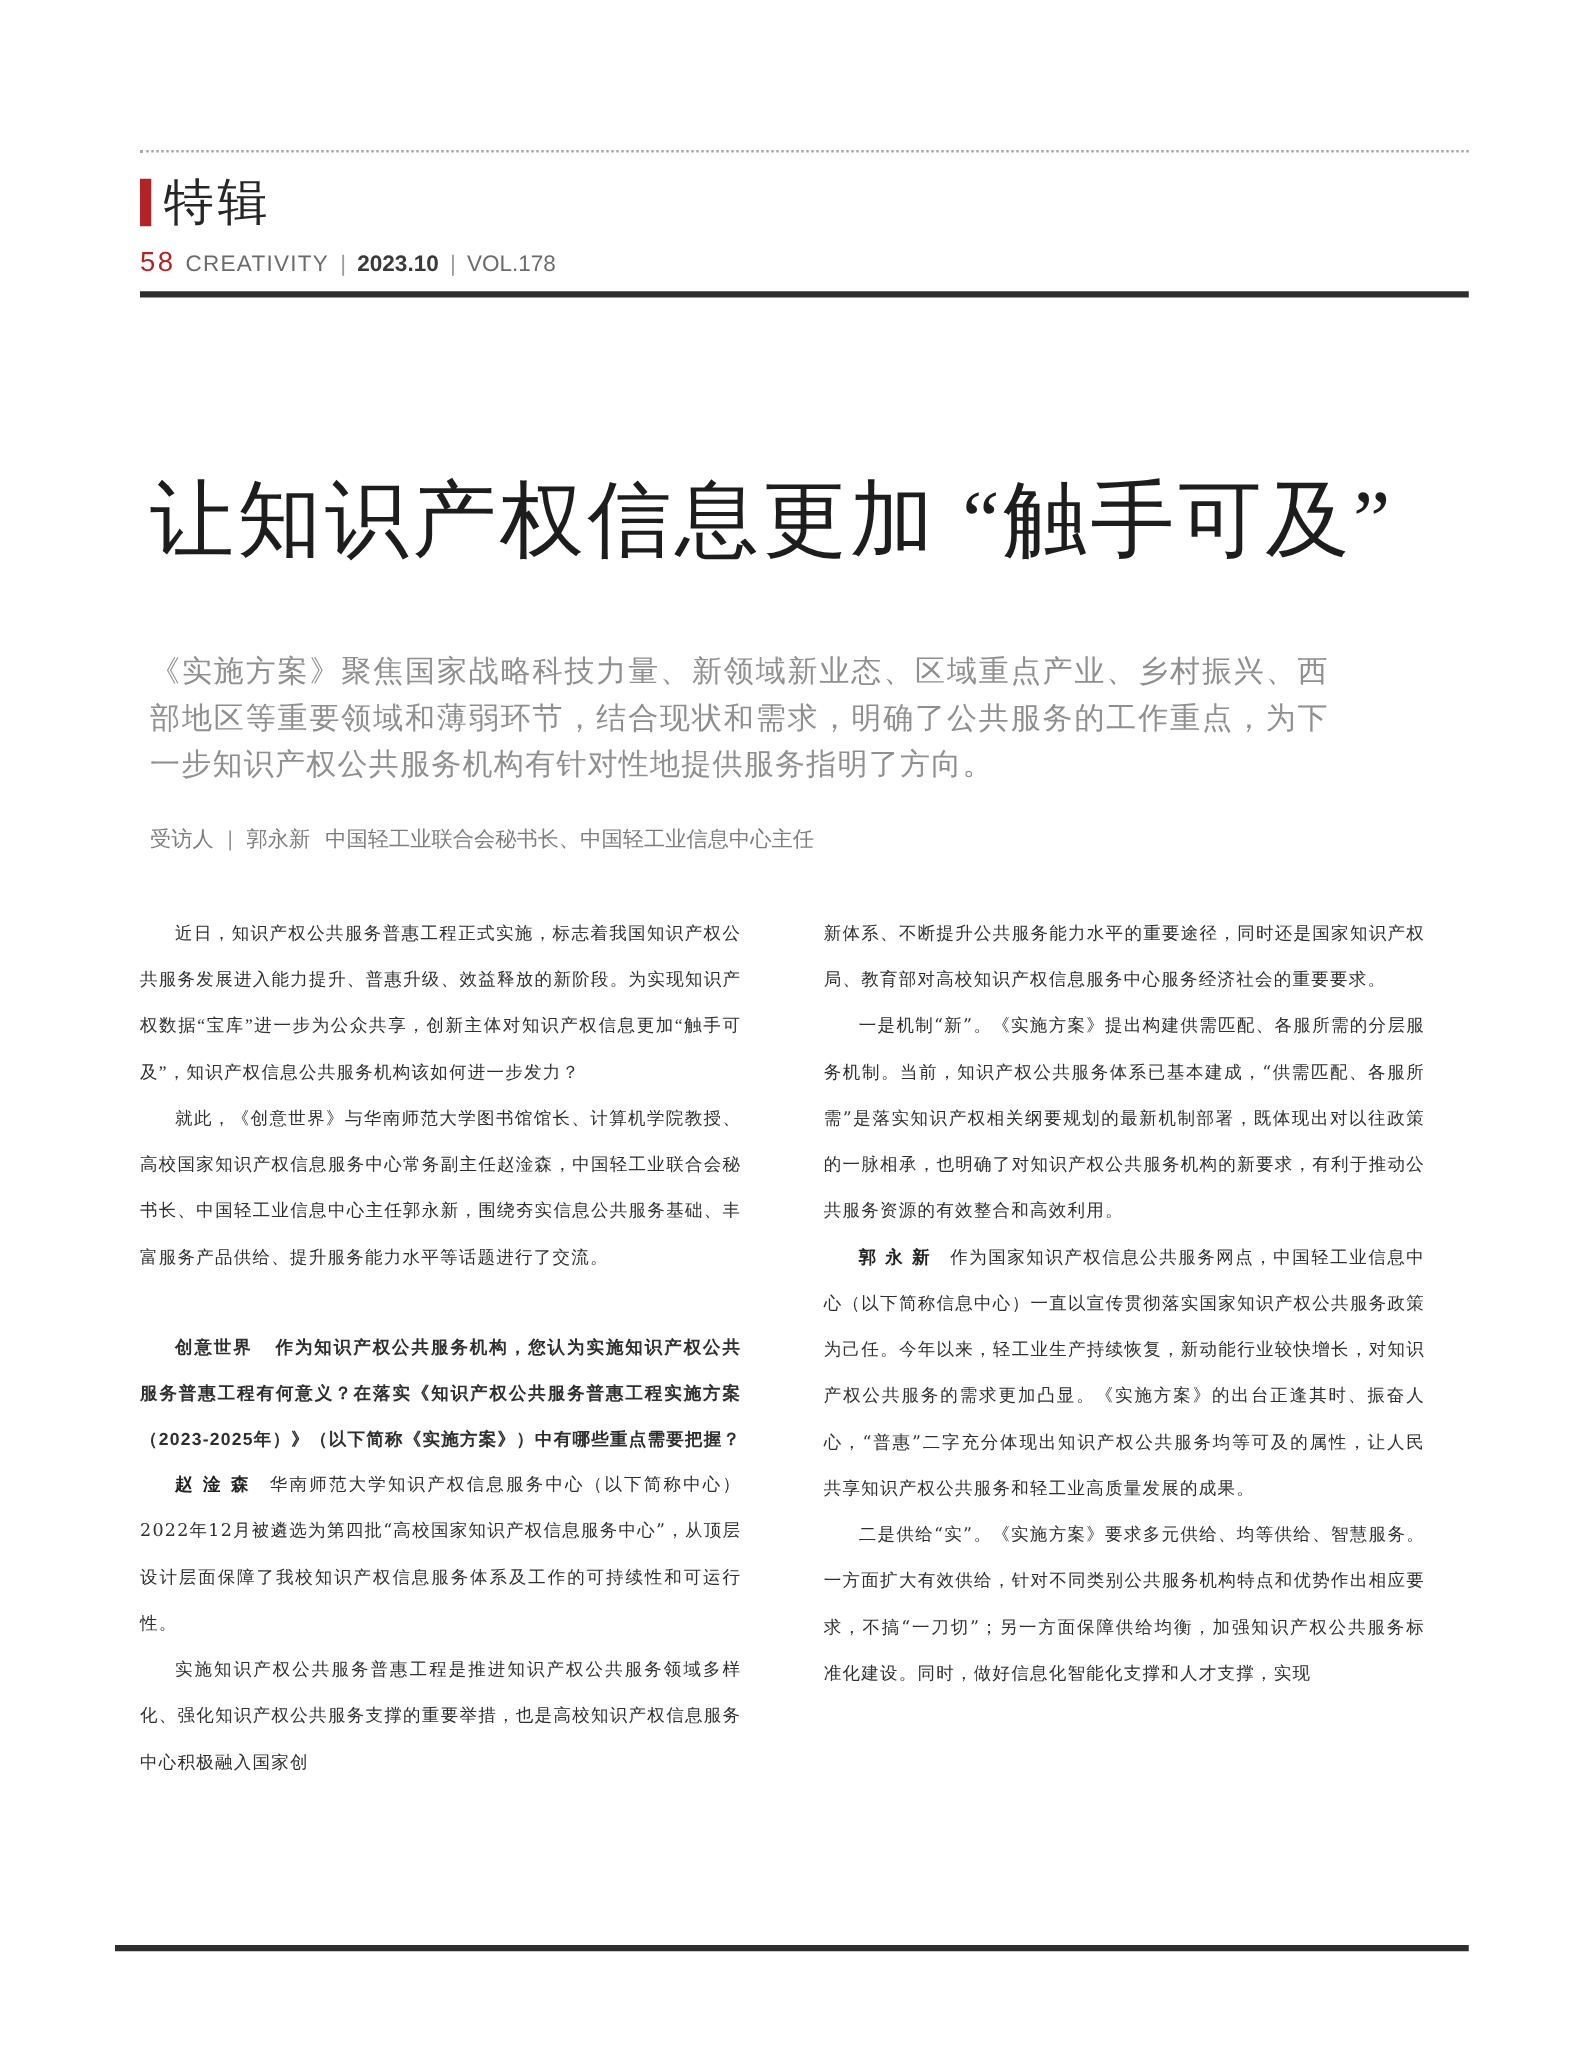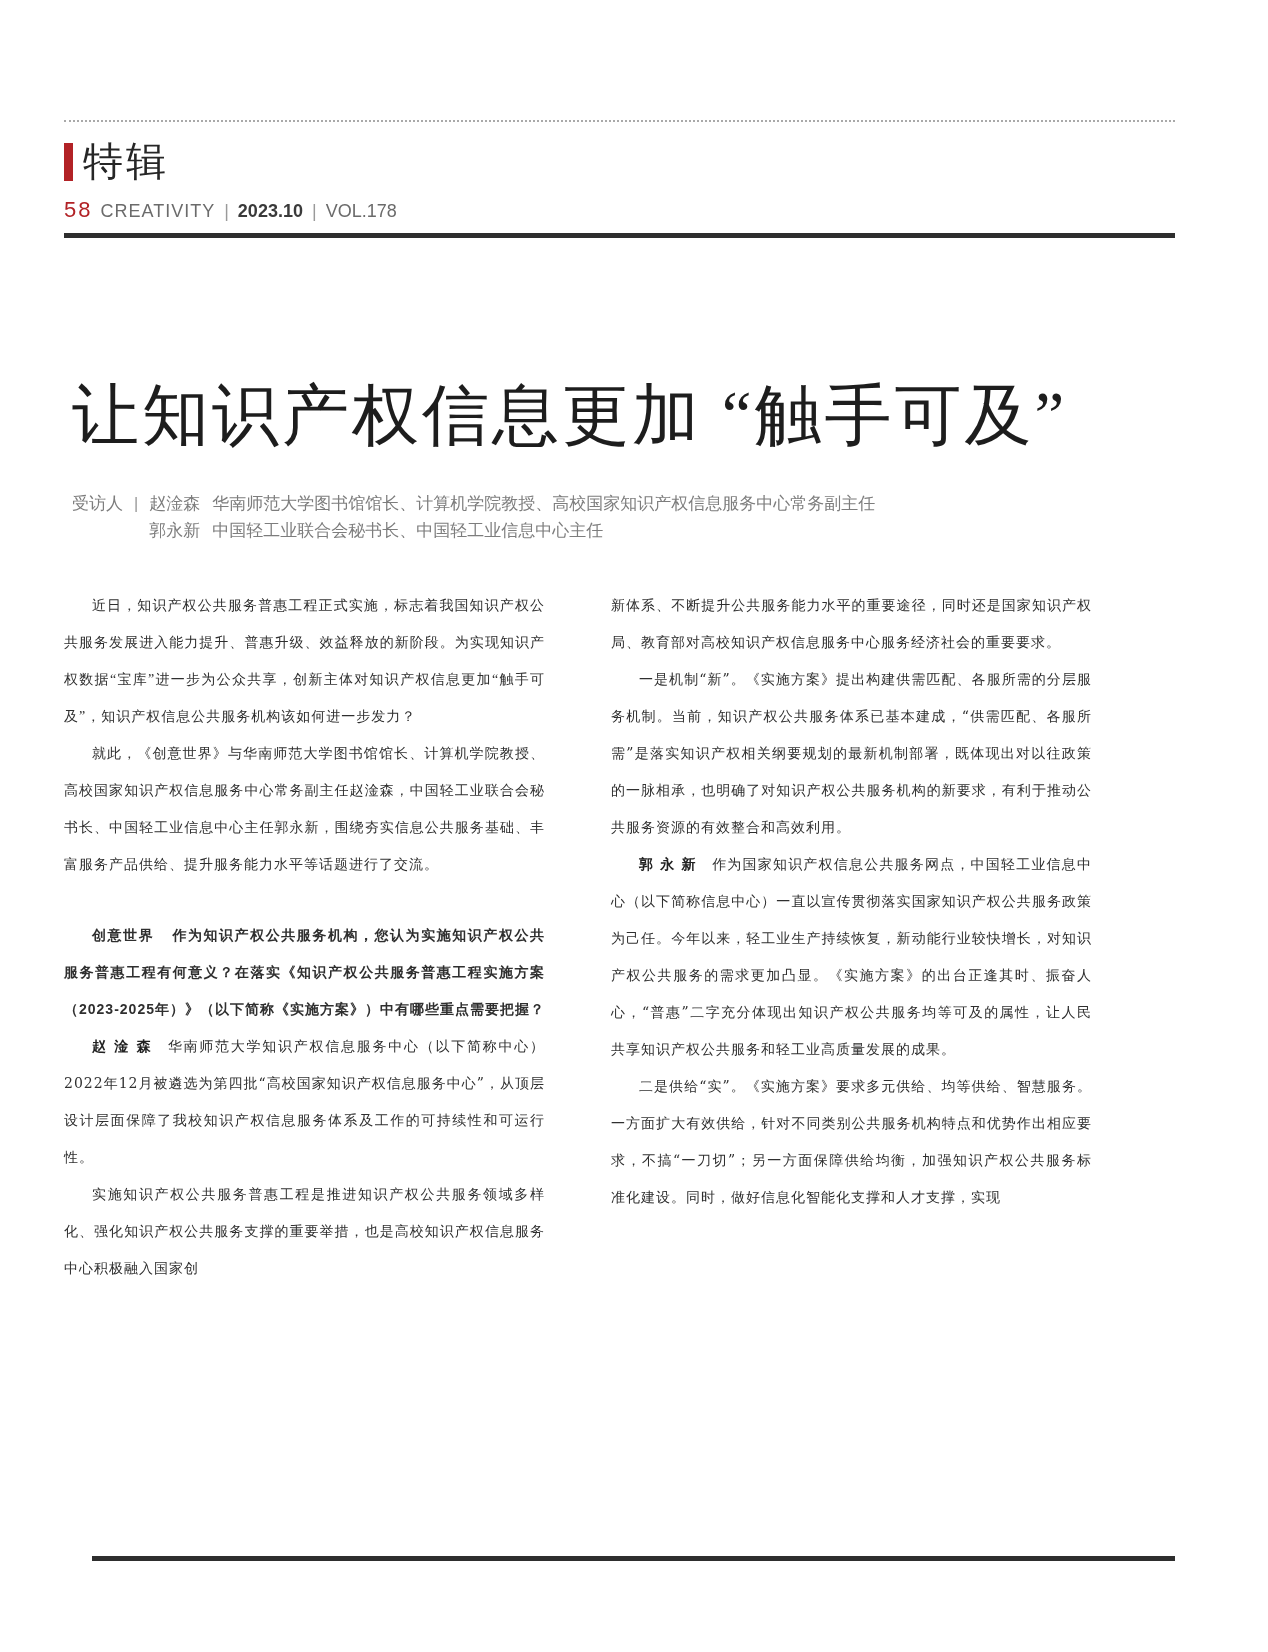--- a/index.html
+++ b/index.html
@@ -4,21 +4,21 @@
 <style>
   * { margin: 0; padding: 0; box-sizing: border-box; }
   html, body { background: #ffffff; }
   body { font-family: "Liberation Sans", sans-serif; }
 
   .page {
     position: relative;
     width: 1268px;
     height: 1652px;
     background: #ffffff;
-    padding: 120px 93px 0 64px;
+    padding: 120px 93px 0 112px;
     overflow: hidden;
   }
 
   
   .dotted-rule {
     border-top: 2px dotted #a9a9a9;
     width: 100%;
   }
   .section-head {
     display: flex;
@@ -165,28 +165,26 @@
       <span class="meta-sep">|</span>
       <span class="issue-date">2023.10</span>
       <span class="meta-sep">|</span>
       <span class="volume">VOL.178</span>
     </div>
     <div class="thick-rule"></div>
   </header>
 
   <h1 class="article-title">让知识产权信息更加 “触手可及”</h1>
 
+  <p class="lede">《实施方案》聚焦国家战略科技力量、新领域新业态、区域重点产业、乡村振兴、西部地区等重要领域和薄弱环节，结合现状和需求，明确了公共服务的工作重点，为下一步知识产权公共服务机构有针对性地提供服务指明了方向。</p>
 
   <div class="interviewees">
     <span class="iv-label">受访人</span>
     <span class="iv-pipe">|</span>
     <div class="iv-rows">
-      <div class="iv-row">
-        <span class="iv-name">赵淦森</span><span>华南师范大学图书馆馆长、计算机学院教授、高校国家知识产权信息服务中心常务副主任</span>
-      </div>
       <div class="iv-row">
         <span class="iv-name">郭永新</span><span>中国轻工业联合会秘书长、中国轻工业信息中心主任</span>
       </div>
     </div>
   </div>
 
   <main class="columns">
 
     <section class="col">
       <p class="narration indent">近日，知识产权公共服务普惠工程正式实施，标志着我国知识产权公共服务发展进入能力提升、普惠升级、效益释放的新阶段。为实现知识产权数据“宝库”进一步为公众共享，创新主体对知识产权信息更加“触手可及”，知识产权信息公共服务机构该如何进一步发力？</p>

